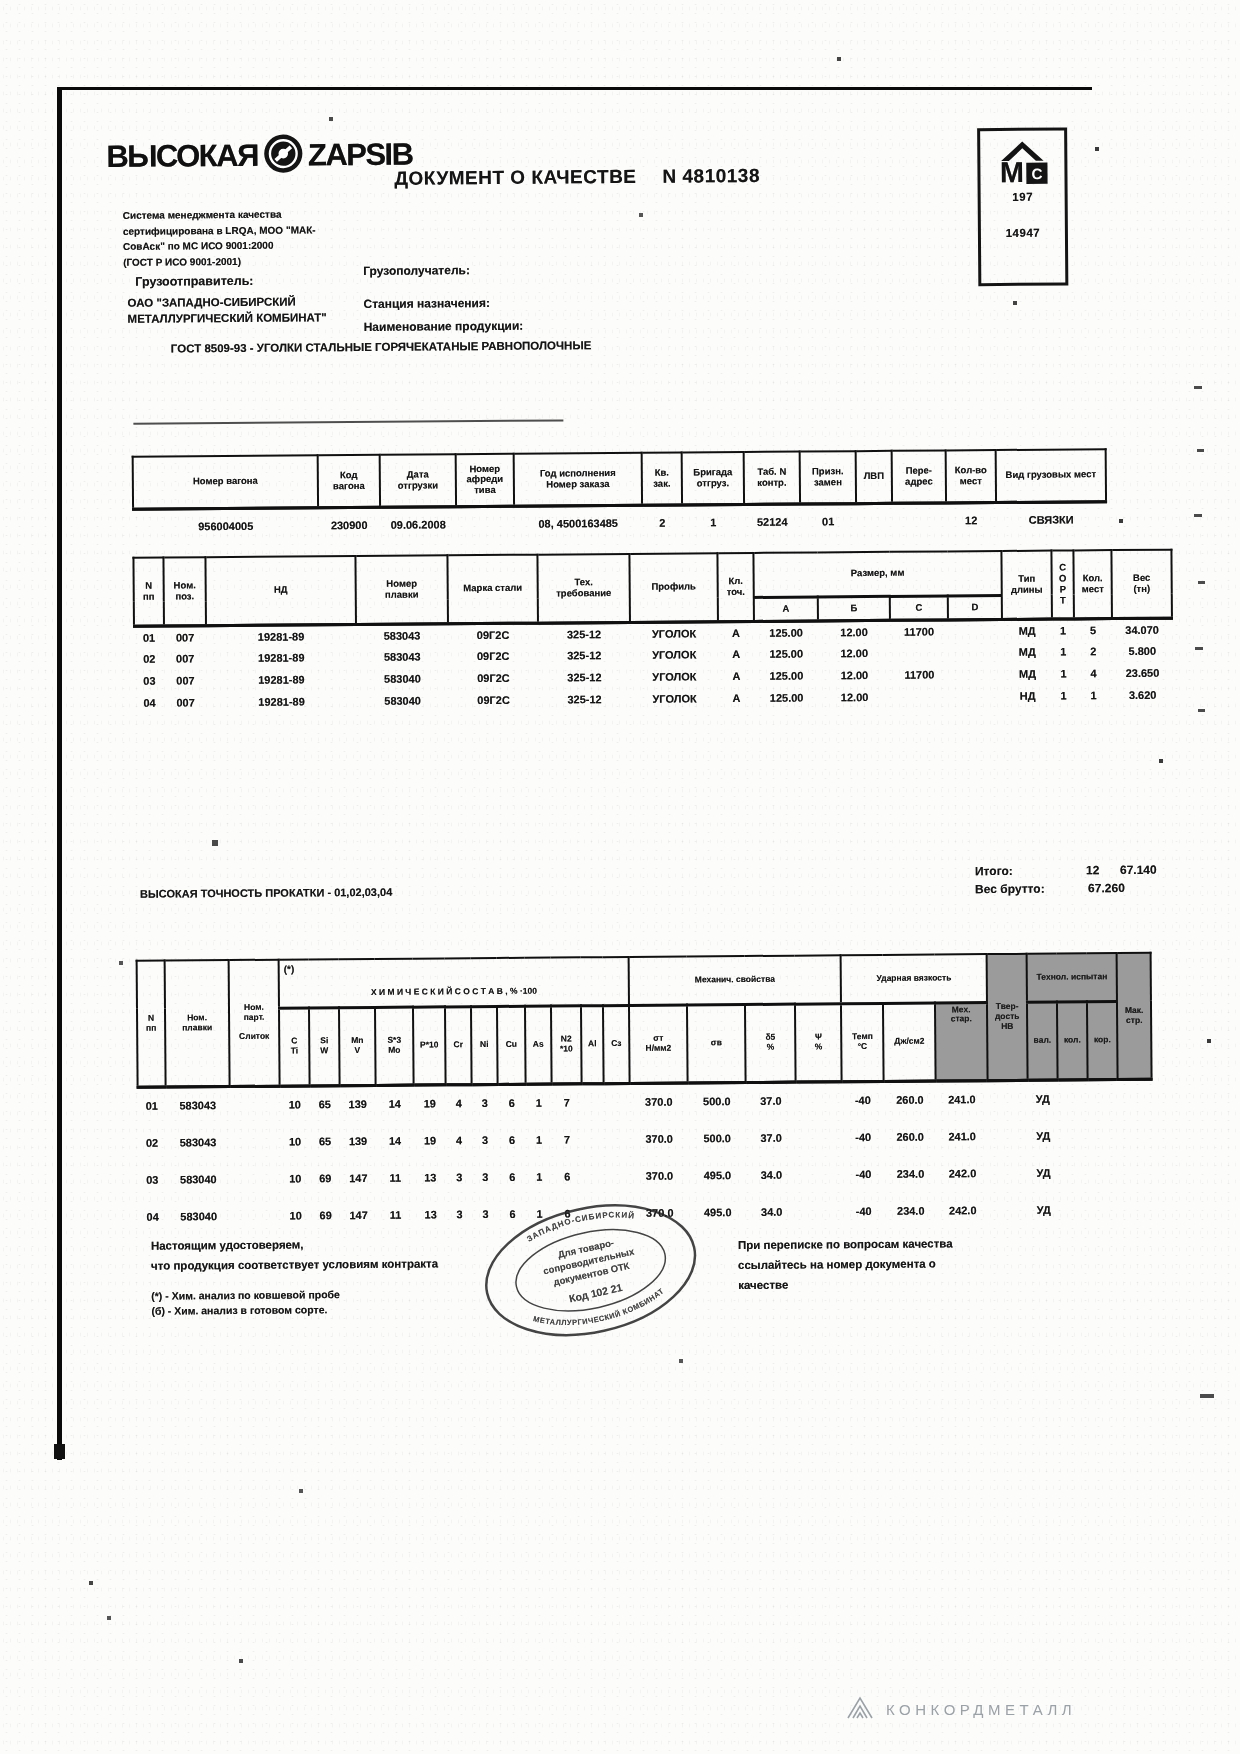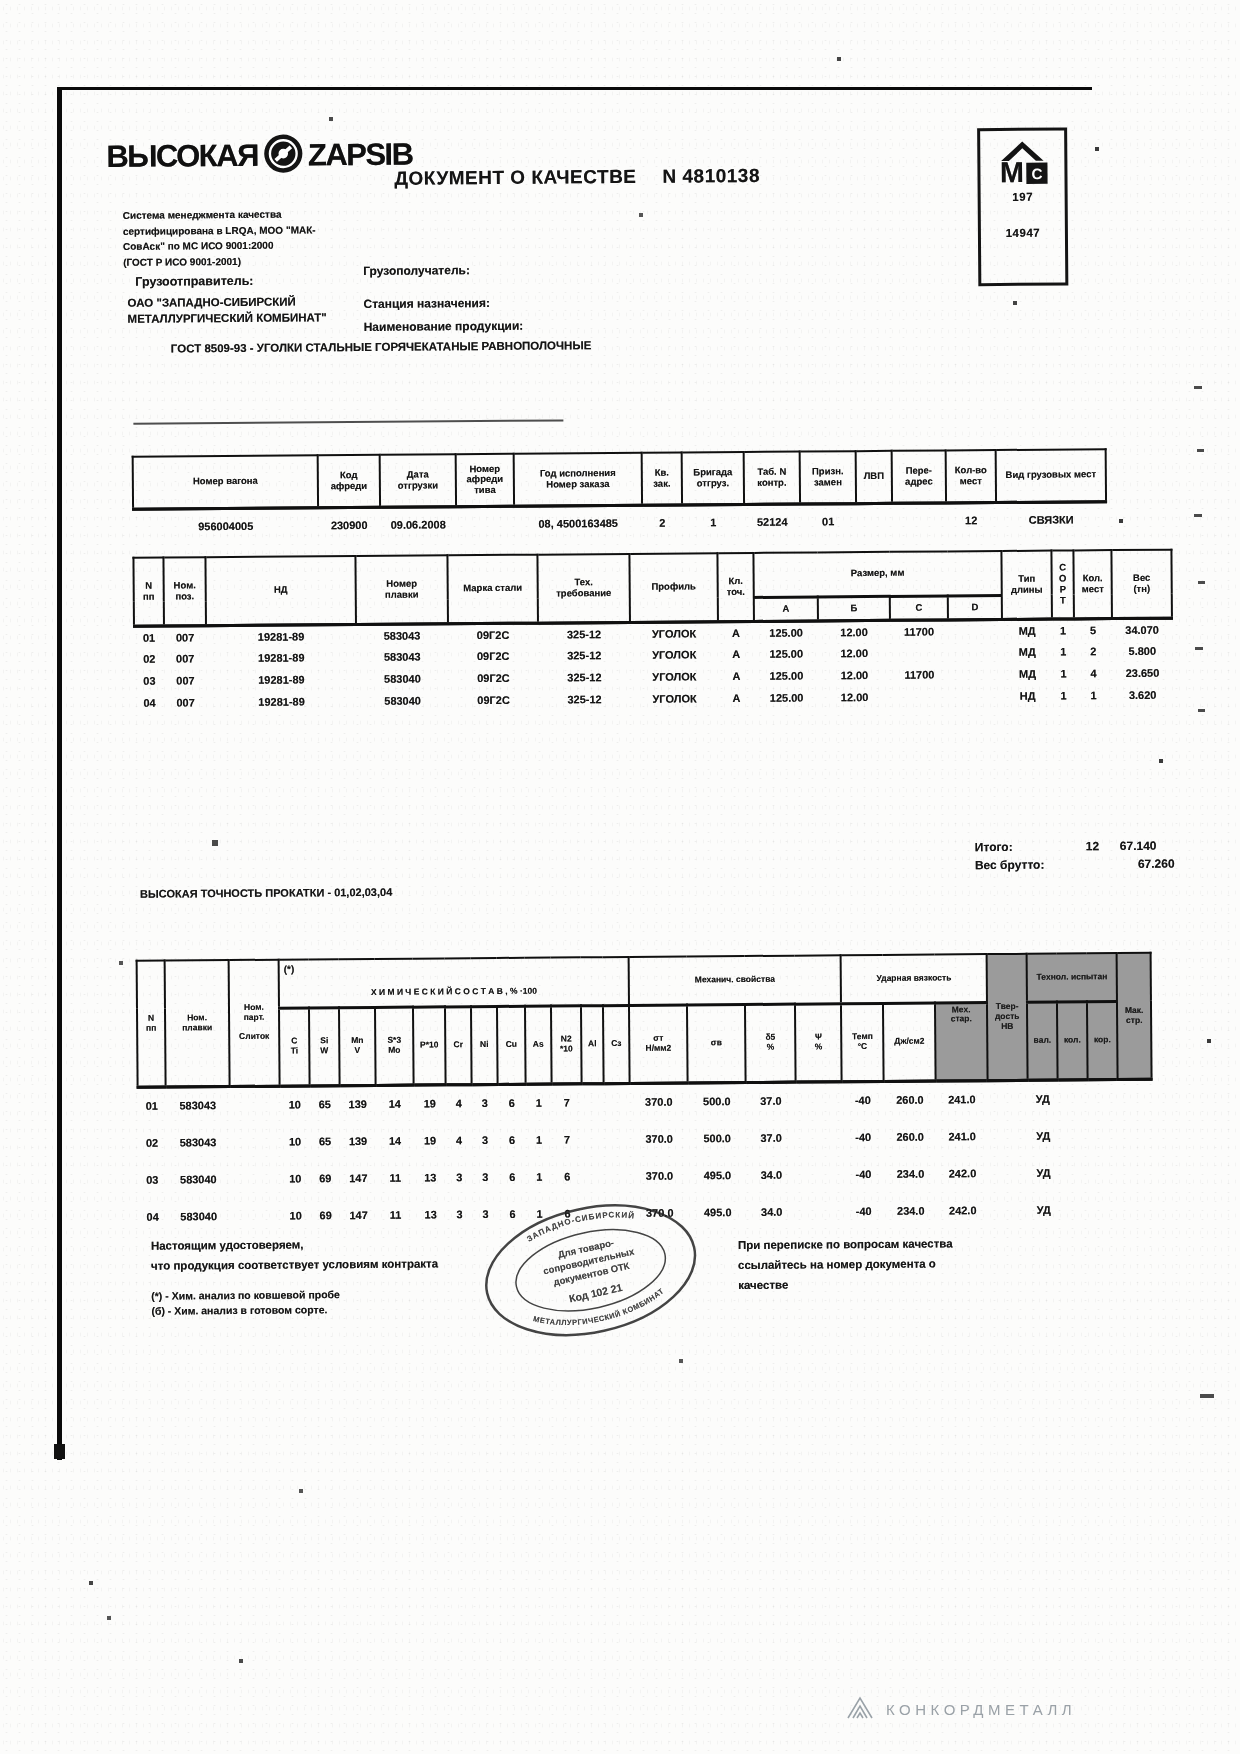--- a/index.html
+++ b/index.html
@@ -31,21 +31,21 @@
   .vtext{font-size:7.5px;line-height:.95;padding:0;}
   .sh{background:#9b9b9b;color:#1c1c1c;}
   .band{font-size:9.5px;}
   .chem-band-cell{position:relative;}
   .chem-band-cell .star{position:absolute;left:4px;top:3px;font-size:10px;}
   .bottomtxt{vertical-align:bottom;}
   .ship tbody tr{height:34px;}
   .prod tbody tr{height:22px;}
   .chem tbody tr{height:37px;}
   
-  .totals{font-size:12px;}
+  .totals{font-size:12px;margin-top:24px;}
   .note{font-size:10.5px;}
   .wm{left:846px;top:1696px;display:flex;align-items:center;gap:12px;color:#9aa1a7;
       font-size:15px;letter-spacing:4.5px;font-weight:400;font-family:"Liberation Sans",sans-serif;}
   .speck{position:absolute;width:2px;height:2px;background:transparent;
     box-shadow:838px 58px 0 1px #444,1096px 148px 0 1px #3a3a3a,640px 214px 0 1px #555,
       330px 118px 0 1px #4a4a4a,1160px 760px 0 1px #3a3a3a,300px 1490px 0 1px #555,
       90px 1582px 0 1px #444,108px 1617px 0 1px #555,1208px 1040px 0 1px #3a3a3a,
       680px 1360px 0 1px #555,240px 1660px 0 1px #4a4a4a,1014px 302px 0 1px #444,
       120px 962px 0 1px #555,214px 842px 0 2px #4a4a4a,1120px 520px 0 1px #3a3a3a;}
   .dash{position:absolute;background:#2b2b2b;opacity:.85;}
@@ -135,21 +135,21 @@
         <col style="width:56px">
           <col style="width:36px">
           <col style="width:54px">
           <col style="width:50px">
         <col style="width:110px">
       </colgroup>
       <thead>
         <tr style="height:52px;">
           <th>Номер вагона</th>
           <th>Код
-афреди</th>
+вагона</th>
           <th>Дата
 отгрузки</th>
           <th>Номер
 афреди
 тива</th>
           <th>Год исполнения
 Номер заказа</th>
           <th>Кв.
 зак.</th>
           <th>Бригада
@@ -315,21 +315,21 @@
             <td>1</td>
             <td>3.620</td>
           </tr>
         </tbody>
     </table>
 
     <div class="abs totals" style="left:975px;top:843px;">Итого:</div>
     <div class="abs totals" style="left:1086px;top:843px;">12</div>
     <div class="abs totals" style="left:1120px;top:843px;">67.140</div>
     <div class="abs totals" style="left:975px;top:861px;text-align:center;">Вес брутто:</div>
-    <div class="abs totals" style="left:1138px;top:861px;">67.260</div>
+    <div class="abs totals" style="left:1088px;top:861px;">67.260</div>
 
     <div class="abs" style="left:140px;top:884px;font-size:11px;">ВЫСОКАЯ ТОЧНОСТЬ ПРОКАТКИ   - 01,02,03,04</div>
 
     <table class="t chem abs" style="left:135px;top:956px;width:1014px;">
       <colgroup>
         <col style="width:28px">
           <col style="width:64px">
           <col style="width:50px">
           <col style="width:30px">
         <col style="width:30px">

